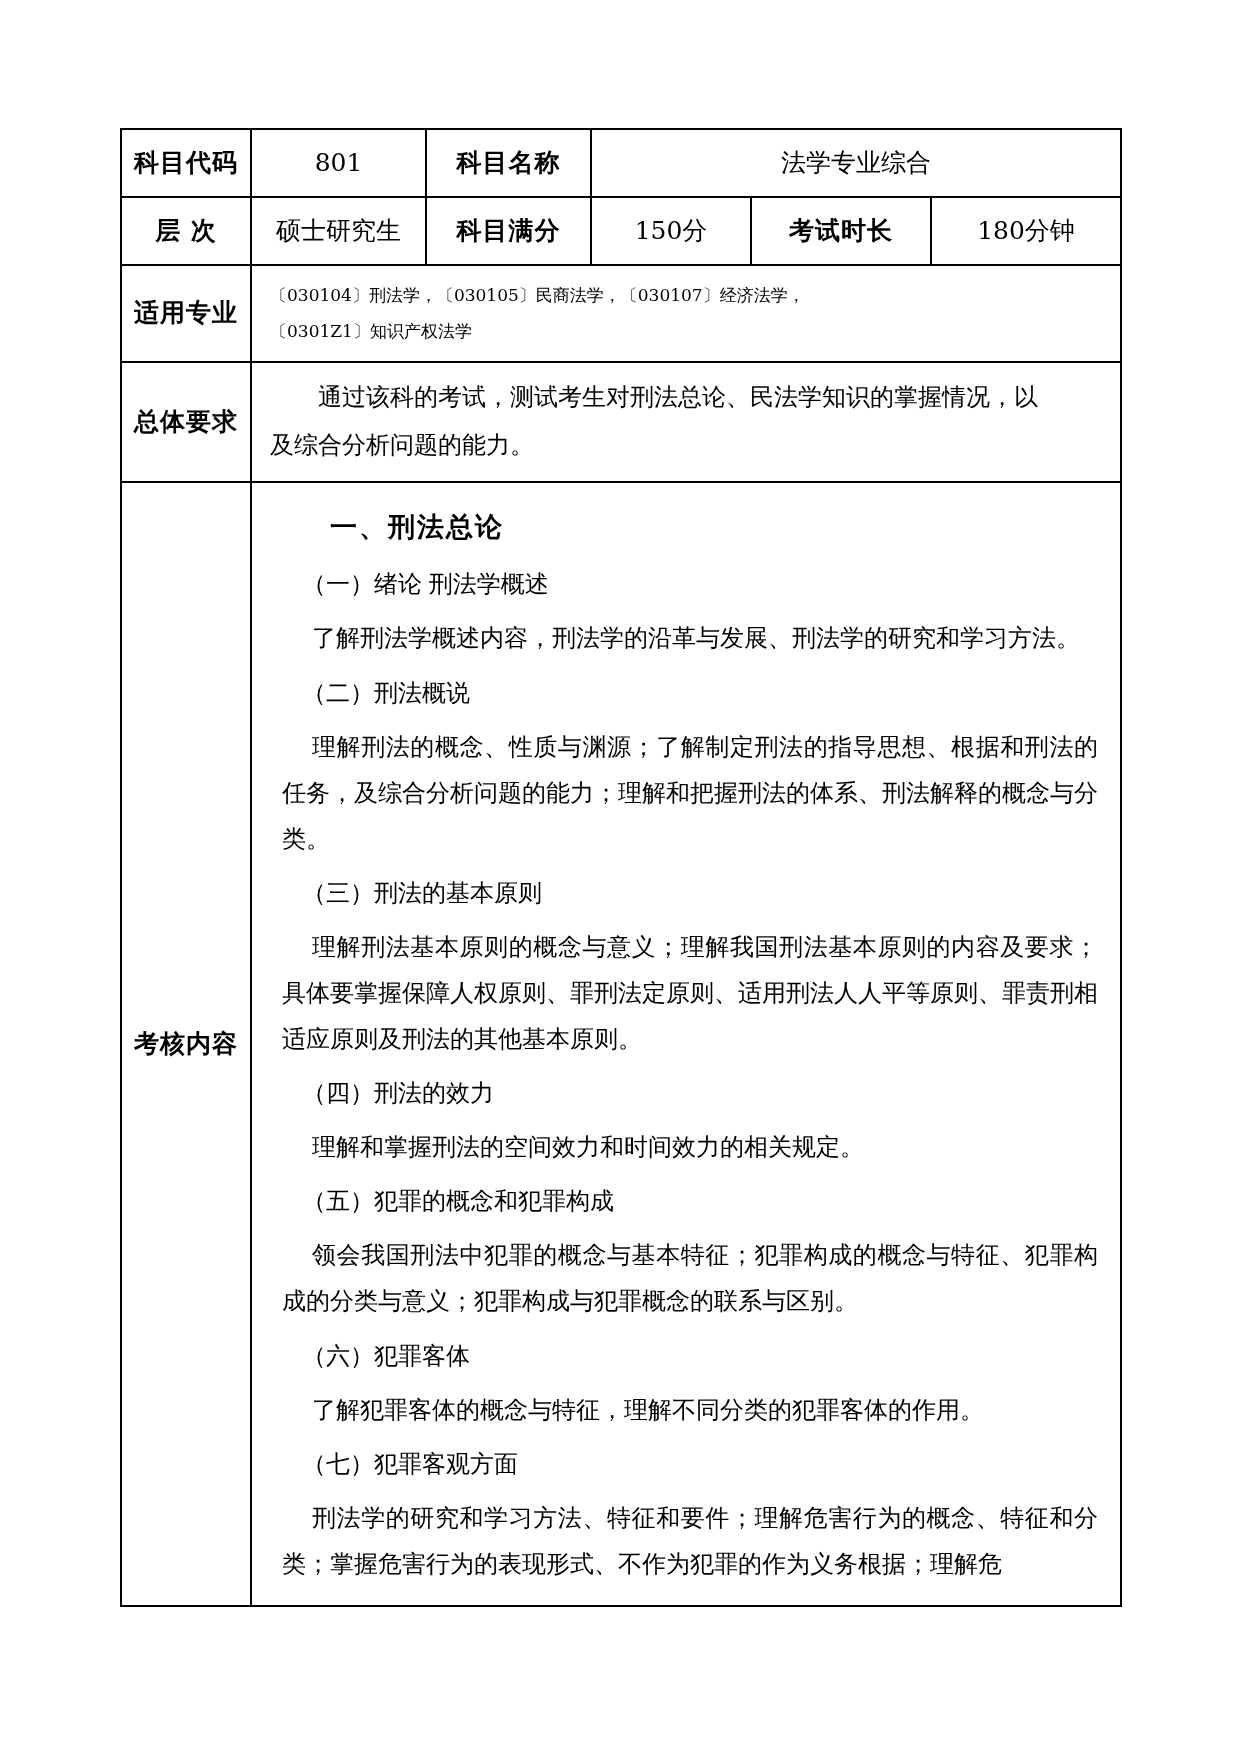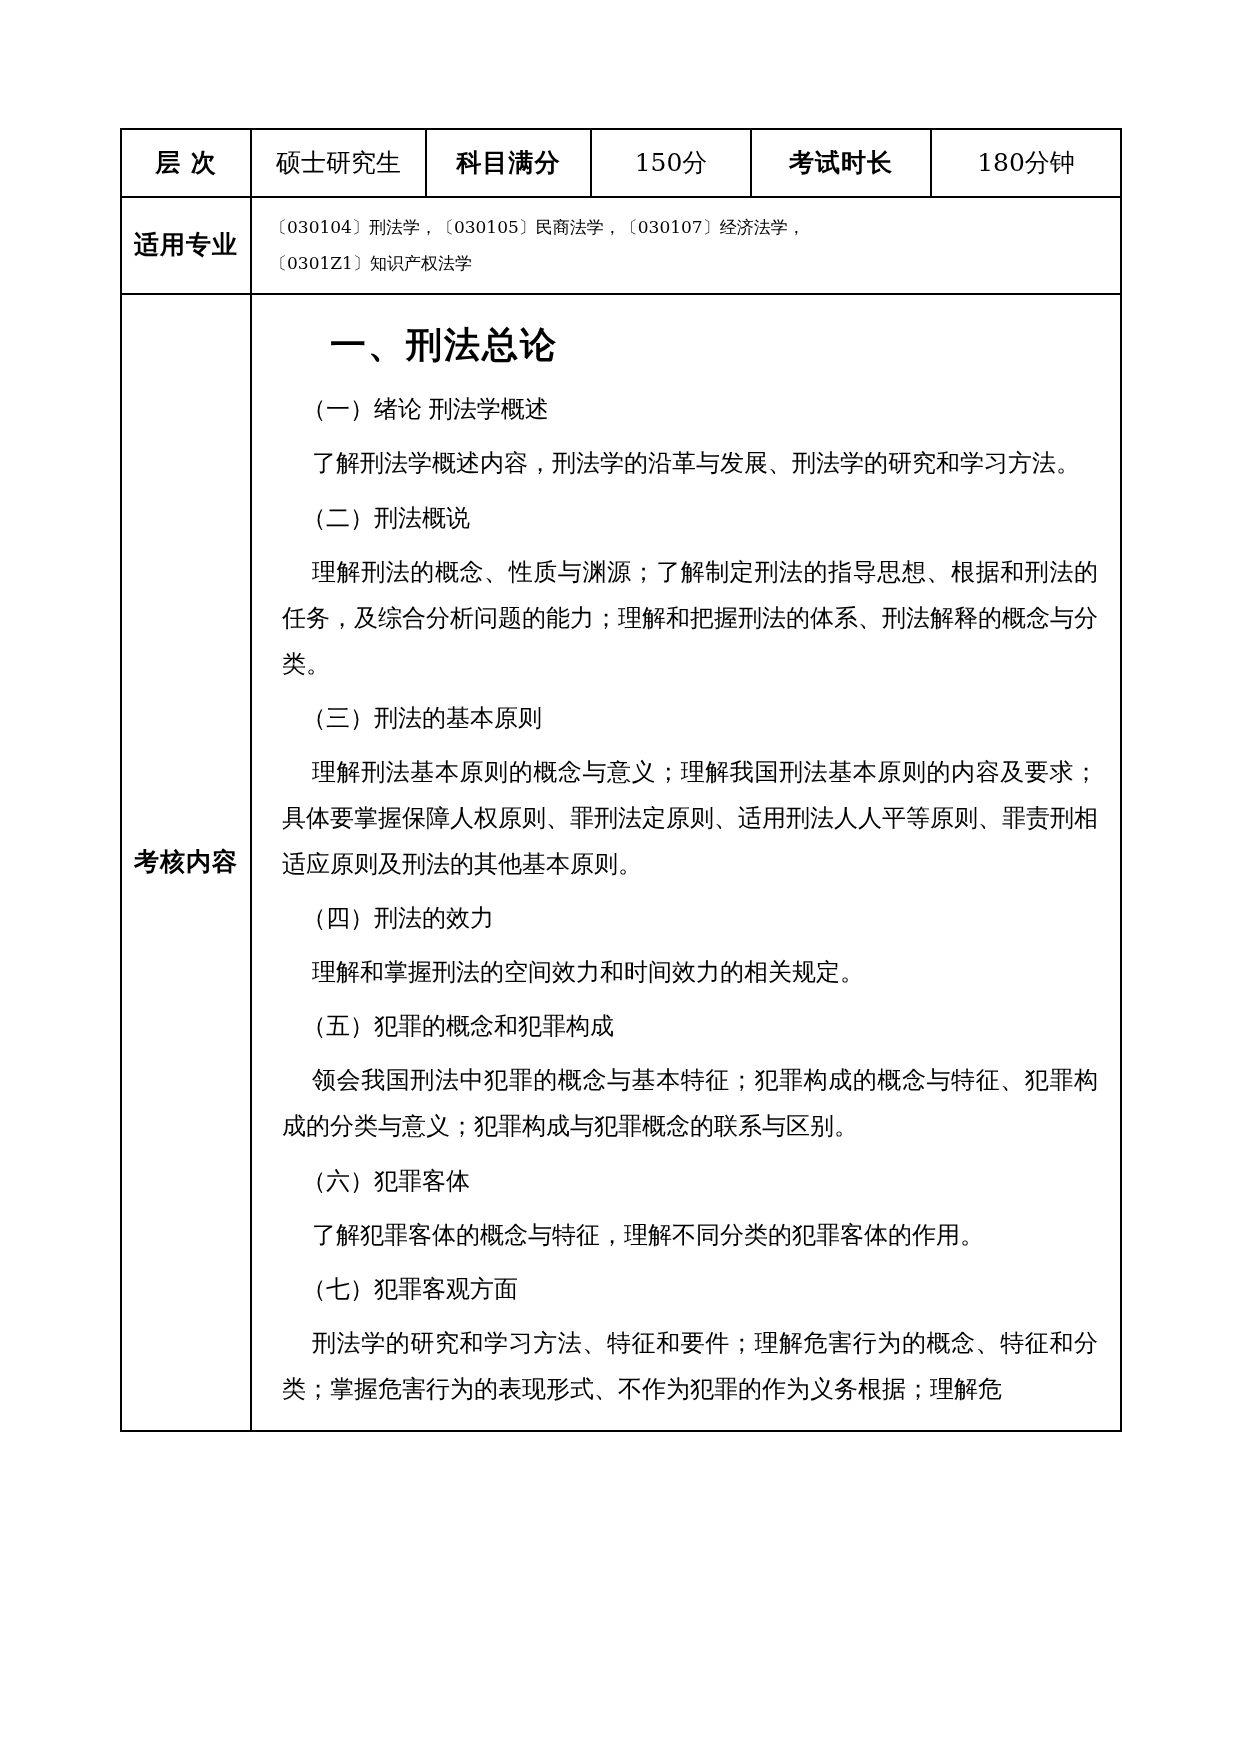--- a/index.html
+++ b/index.html
@@ -67,21 +67,21 @@
 
   .content-cell {
     padding: 16px 14px 10px 22px !important;
     vertical-align: top;
   }
   .content-label {
     vertical-align: middle;
   }
 
   h1.sec-title {
-    font-size: 36px;
+    font-size: 27px;
     font-weight: bold;
     margin: 10px 0 16px 0;
     text-indent: 56px;
     font-family: "DejaVu Sans", "Liberation Sans", sans-serif;
     letter-spacing: 2px;
   }
   .sub-head {
     font-size: 24px;
     margin: 0;
     text-indent: 28px;
@@ -106,33 +106,46 @@
   <table class="spec">
     <colgroup>
       <col style="width:130px">
       <col style="width:175px">
       <col style="width:165px">
       <col style="width:160px">
       <col style="width:180px">
       <col style="width:190px">
     </colgroup>
     <tbody>
+      <tr class="r1">
+        <td class="lbl">科目代码</td>
+        <td class="val-center">801</td>
+        <td class="lbl">科目名称</td>
+        <td class="val-center" colspan="3">法学专业综合</td>
+      </tr>
       <tr class="r2">
         <td class="lbl">层  次</td>
         <td class="val-center">硕士研究生</td>
         <td class="lbl">科目满分</td>
         <td class="val-center">150分</td>
         <td class="lbl">考试时长</td>
         <td class="val-center">180分钟</td>
       </tr>
       <tr>
         <td class="lbl">适用专业</td>
         <td class="majors" colspan="5">
           <div class="ln">〔030104〕刑法学，〔030105〕民商法学，〔030107〕经济法学，</div>
           <div class="ln">〔0301Z1〕知识产权法学</div>
+        </td>
+      </tr>
+      <tr>
+        <td class="lbl">总体要求</td>
+        <td class="overall" colspan="5">
+          <div class="ln1">通过该科的考试，测试考生对刑法总论、民法学知识的掌握情况，以</div>
+          <div class="ln2">及综合分析问题的能力。</div>
         </td>
       </tr>
       <tr>
         <td class="lbl content-label">考核内容</td>
         <td class="content-cell" colspan="5">
           <h1 class="sec-title">一、刑法总论</h1>
 
           <p class="sub-head">（一）绪论 刑法学概述</p>
           <p class="para">了解刑法学概述内容，刑法学的沿革与发展、刑法学的研究和学习方法。</p>
 

